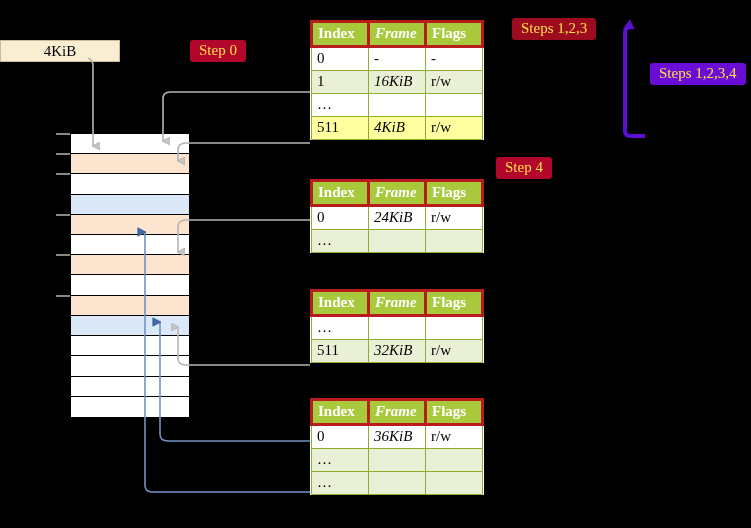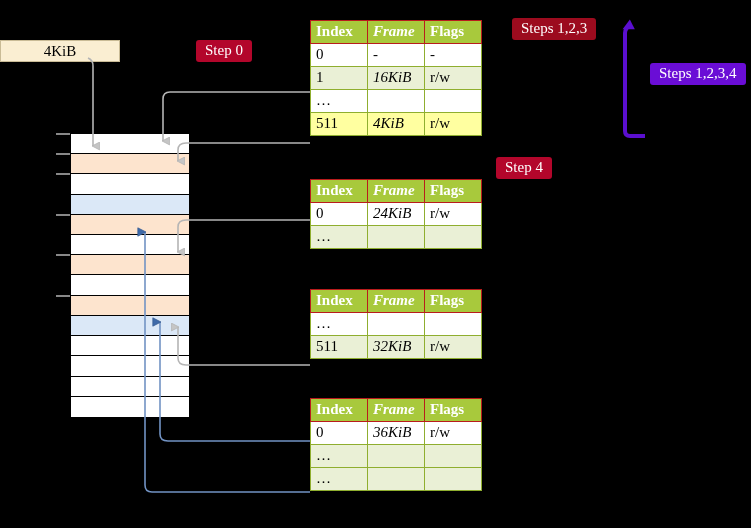--- a/index.html
+++ b/index.html
@@ -10,33 +10,33 @@
     color:#000;
   }
   .stage{position:absolute;left:0;top:0;width:751px;height:528px;}
 
   
   .badge{
     position:absolute;
     font-family:"Liberation Serif", serif;
     font-size:15px;
     line-height:19px;
-    color:#ffffff;
+    color:#fde047;
     padding:1px 9px 2px 9px;
     white-space:nowrap;
     border-radius:3px;
     letter-spacing:0px;
   }
   .badge-crimson{background:#b00020;background:#b3062b;}
   .badge-darkred{background:#9c0b1e;}
   .badge-purple{background:#6610f2;background:#6a0dd6;margin-top:45px;}
 
   #badge-steps123{left:512px;top:18px;}
   #badge-steps1234{left:650px;top:18px;}
-  #badge-step0{left:196px;top:40px;}
+  #badge-step0{left:190px;top:40px;}
   #badge-step4{left:496px;top:157px;}
 
   
   #kib-box{
     position:absolute;left:0px;top:40px;width:120px;height:22px;
     background:#faeed2;
     border:1px solid #c9bb96;
     box-sizing:border-box;
     font-size:15px;
     line-height:20px;
@@ -74,21 +74,21 @@
     background:#ffffff;
     font-size:15px;
     table-layout:fixed;
   }
   .ptable th{
     background:#a6ce39;background:#a8c93c;
     color:#ffffff;
     font-weight:bold;
     text-align:left;
     padding:2px 5px 3px 5px;
-    border:1px solid #b91c1c;
+    border:3px solid #b91c1c;
     font-size:15px;
     height:20px;
     box-sizing:border-box;
   }
   .ptable td{
     border:1px solid #8fae2f;
     padding:2px 5px 3px 5px;
     height:19px;
     box-sizing:border-box;
     color:#000;

